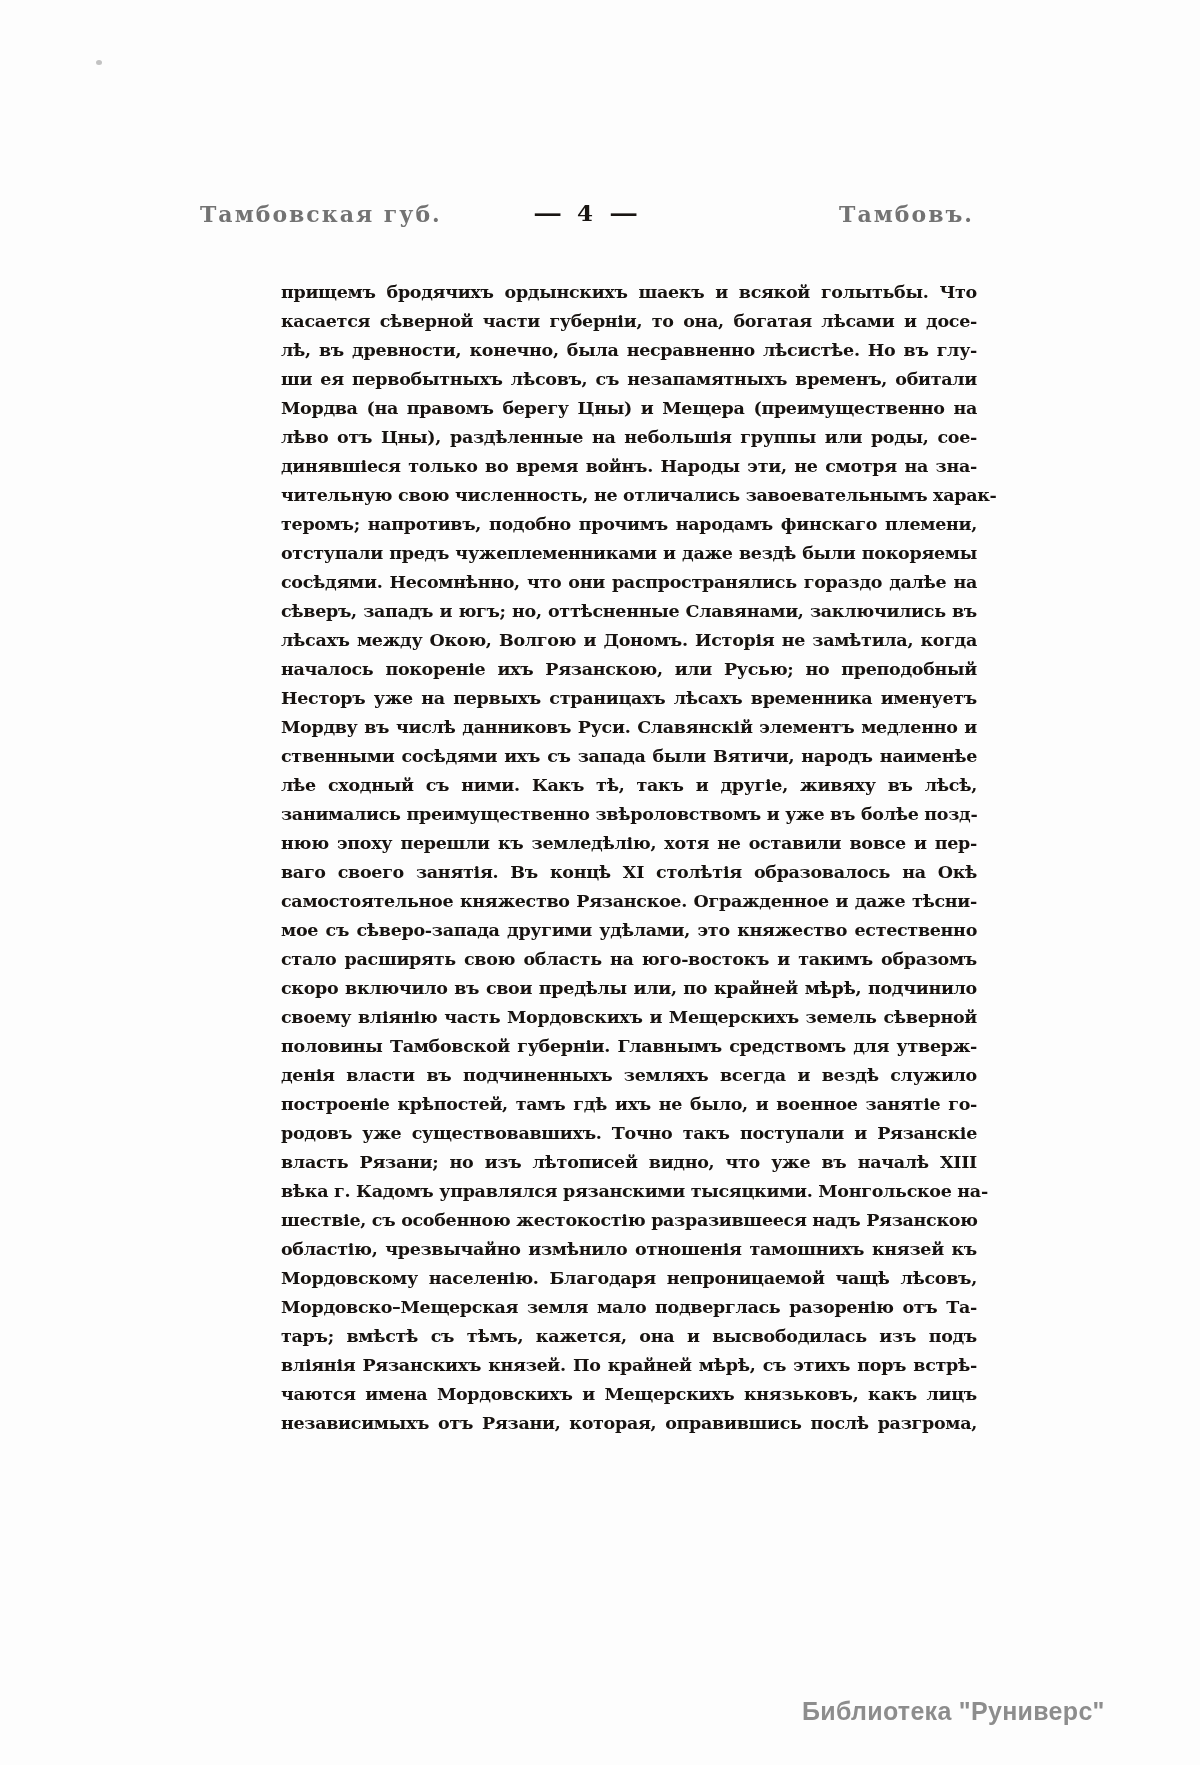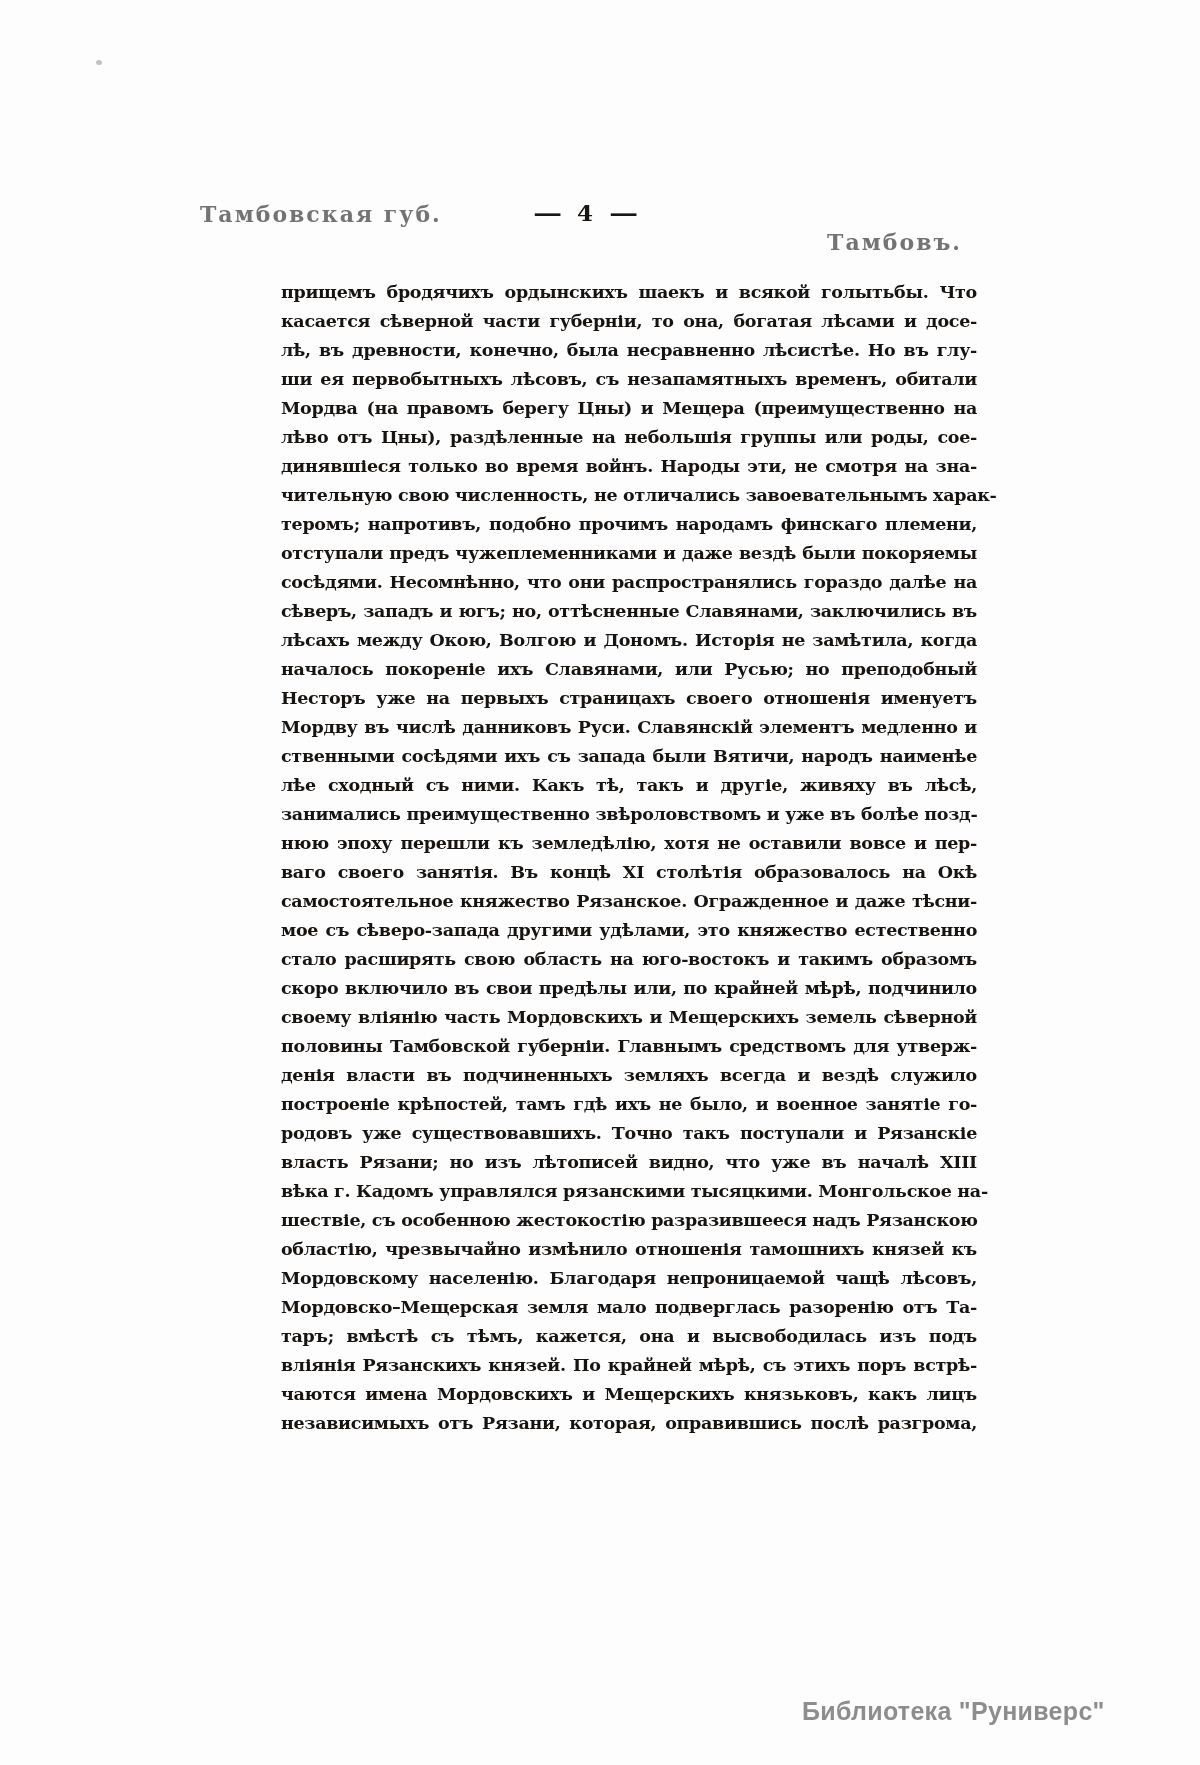--- a/index.html
+++ b/index.html
@@ -20,21 +20,21 @@
   .running-title {
     position: absolute;
     top: 201px;
     font-size: 22px;
     font-weight: bold;
     letter-spacing: 2px;
     white-space: nowrap;
     color: #737373;
   }
   .running-title.left  { left: 200px; }
-  .running-title.right { right: 238px; margin-top: 28px; }
+  .running-title.right { right: 226px; }
   .page-number-group {
     position: absolute;
     top: 199px;
     left: 505px;
     width: 160px;
     display: flex;
     justify-content: center;
     align-items: center;
     gap: 19px;
     font-size: 23px;
@@ -115,22 +115,22 @@
       <div class="line">ши ея первобытныхъ лѣсовъ, съ незапамятныхъ временъ, обитали</div>
       <div class="line">Мордва (на правомъ берегу Цны) и Мещера (преимущественно на</div>
       <div class="line">лѣво отъ Цны), раздѣленные на небольшія группы или роды, сое-</div>
       <div class="line">динявшіеся только во время войнъ. Народы эти, не смотря на зна-</div>
       <div class="line">чительную свою численность, не отличались завоевательнымъ харак-</div>
       <div class="line">теромъ; напротивъ, подобно прочимъ народамъ финскаго племени,</div>
       <div class="line">отступали предъ чужеплеменниками и даже вездѣ были покоряемы</div>
       <div class="line">сосѣдями. Несомнѣнно, что они распространялись гораздо далѣе на</div>
       <div class="line">сѣверъ, западъ и югъ; но, оттѣсненные Славянами, заключились въ</div>
       <div class="line">лѣсахъ между Окою, Волгою и Дономъ. Исторія не замѣтила, когда</div>
-      <div class="line">началось покореніе ихъ Славянами, или Русью; но преподобный</div>
-      <div class="line">Несторъ уже на первыхъ страницахъ своего отношенія именуетъ</div>
+      <div class="line">началось покореніе ихъ Рязанскою, или Русью; но преподобный</div>
+      <div class="line">Несторъ уже на первыхъ страницахъ лѣсахъ временника именуетъ</div>
       <div class="line">Мордву въ числѣ данниковъ Руси. Славянскій элементъ медленно и</div>
       <div class="line">ственными сосѣдями ихъ съ запада были Вятичи, народъ наименѣе</div>
       <div class="line">лѣе сходный съ ними. Какъ тѣ, такъ и другіе, живяху въ лѣсѣ,</div>
       <div class="line">занимались преимущественно звѣроловствомъ и уже въ болѣе позд-</div>
       <div class="line">нюю эпоху перешли къ земледѣлію, хотя не оставили вовсе и пер-</div>
       <div class="line">ваго своего занятія. Въ концѣ XI столѣтія образовалось на Окѣ</div>
       <div class="line">самостоятельное княжество Рязанское. Огражденное и даже тѣсни-</div>
       <div class="line">мое съ сѣверо-запада другими удѣлами, это княжество естественно</div>
       <div class="line">стало расширять свою область на юго-востокъ и такимъ образомъ</div>
       <div class="line">скоро включило въ свои предѣлы или, по крайней мѣрѣ, подчинило</div>

